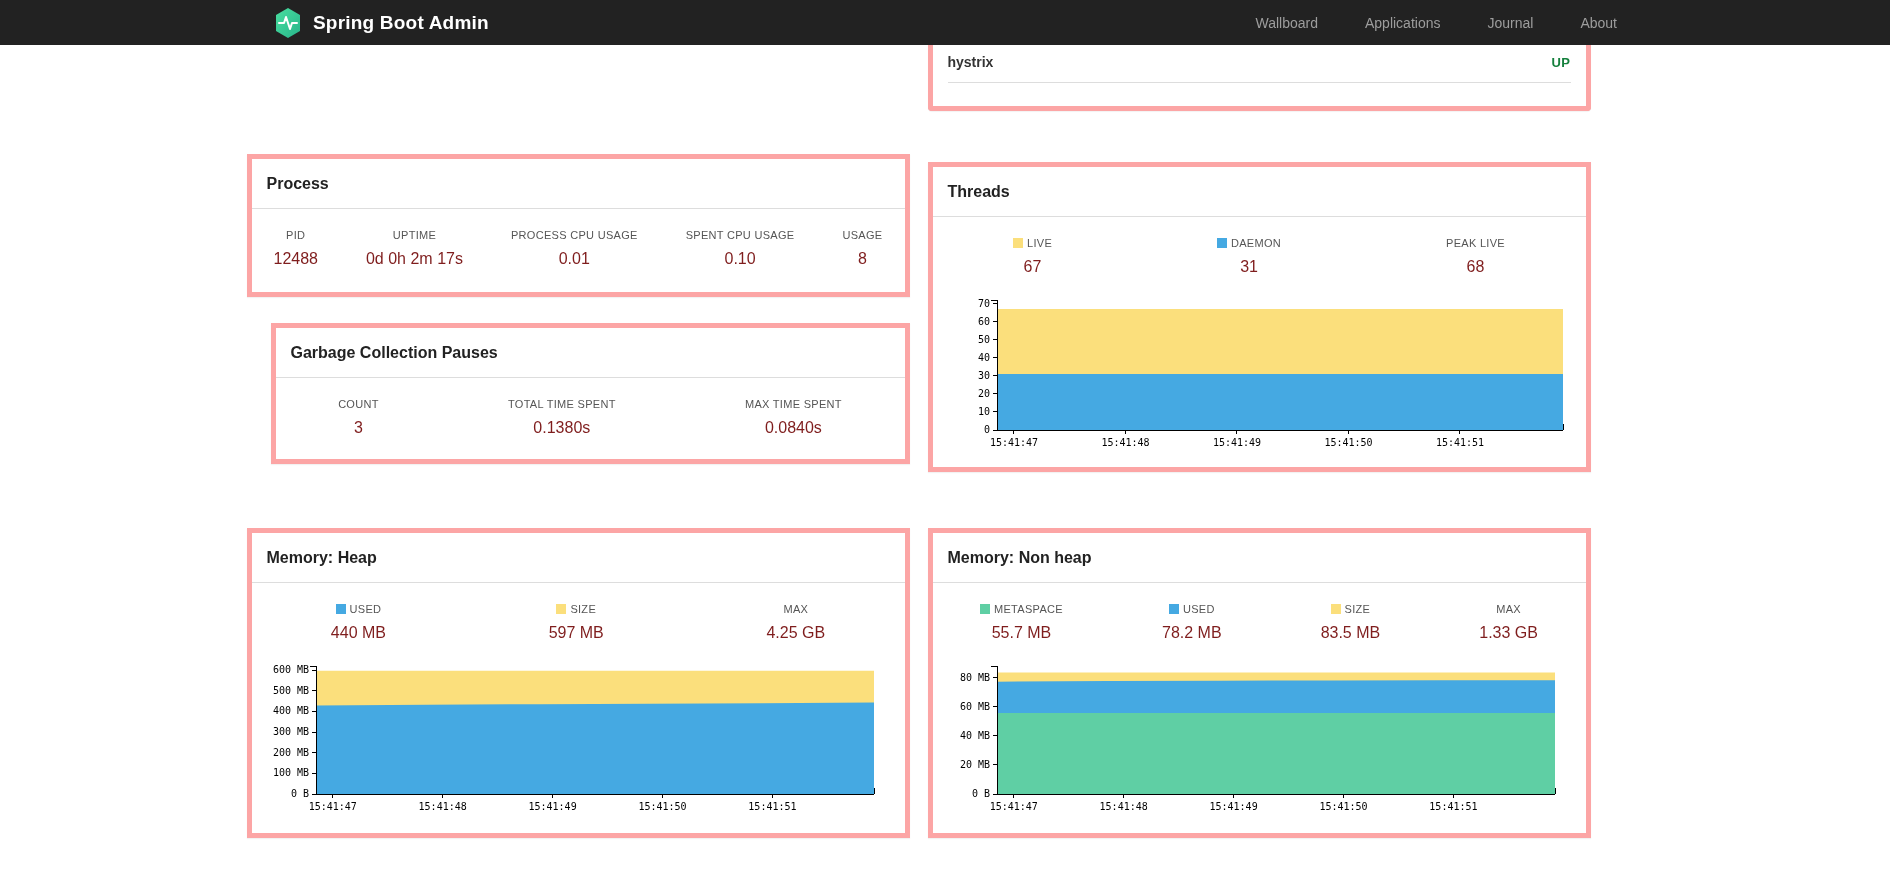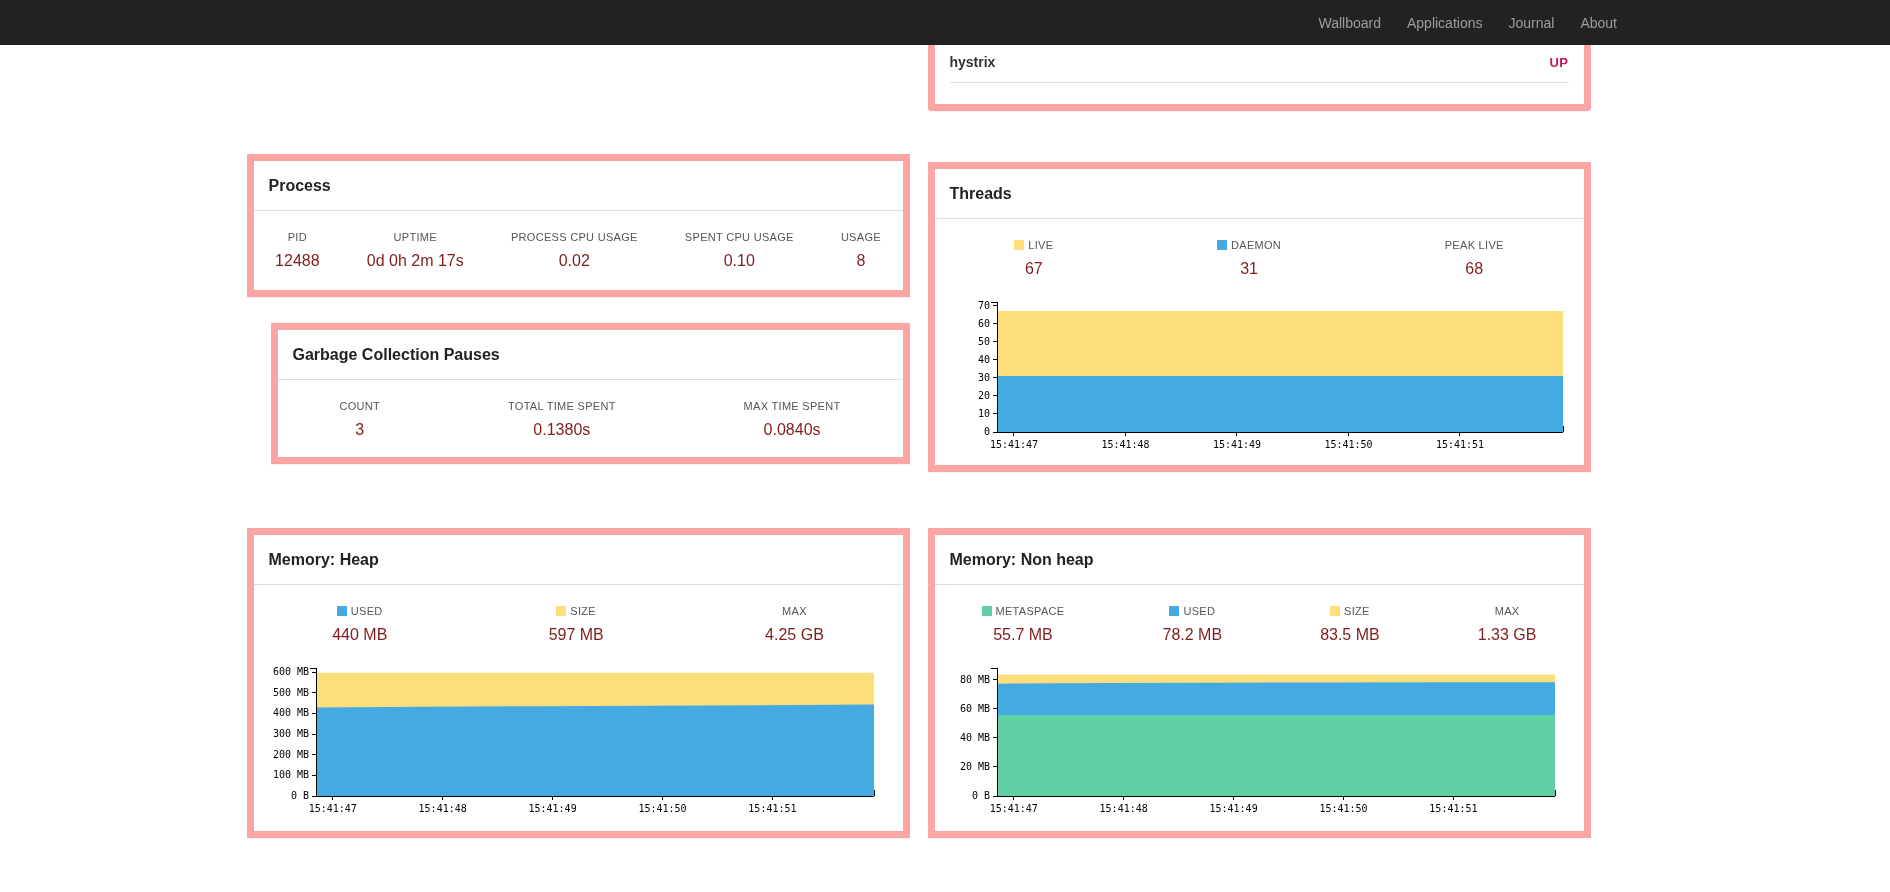--- a/index.html
+++ b/index.html
@@ -31,21 +31,21 @@
     cursor: pointer;
   }
   .brand-icon { width: 30px; height: 32px; margin-right: 10px; display: block; }
   .brand-text {
     color: #fff;
     font-size: 19px;
     font-weight: 700;
     letter-spacing: 0.2px;
     white-space: nowrap;
   }
-  .nav-links { margin-left: auto; display: flex; }
+  .nav-links { margin-left: auto; display: flex; gap: 21px; }
   .nav-links a {
     color: #9d9d9d;
     font-size: 14px;
     text-decoration: none;
     padding: 0 13px;
     cursor: pointer;
   }
   .nav-links a:last-child { padding-right: 0; }
 
   
@@ -55,21 +55,21 @@
     grid-template-columns: 663px 663px;
     column-gap: 18px;
   }
   .row-apps { margin-top: 0; }
   .row-mid { margin-top: 43px; }
   .row-mem { margin-top: 48px; }
 
   
   .panel {
     background: #fff;
-    border: 7px solid #fca5a5;
+    border: 5px solid #fca5a5;
     border-radius: 0;
     box-shadow: 0 1px 1px rgba(0,0,0,.05);
     overflow: hidden;
   }
   .panel-apps {
     height: 66px;
     border-top: none;
     border-radius: 0 0 4px 4px;
   }
   .h-process { height: 143px; }
@@ -135,58 +135,71 @@
     font-size: 10px;
     fill: #000;
   }
   .chart-svg line { shape-rendering: crispEdges; stroke-width: 1; }
 </style>
 </head>
 <body>
 
 <nav class="navbar">
   <div class="nav-inner">
+    <a class="brand">
+      <svg class="brand-icon" viewBox="0 0 30 32">
+        <defs>
+          <linearGradient id="brandg" x1="0" y1="0" x2="1" y2="1">
+            <stop offset="0" stop-color="#4ADE9F"></stop>
+            <stop offset="1" stop-color="#27B58B"></stop>
+          </linearGradient>
+        </defs>
+        <path d="M15 1 L27 8 V24 L15 31 L3 24 V8 Z" fill="url(#brandg)"></path>
+        <polyline points="6,16 11,16 13,10 17,22 19,16 24,16" fill="none" stroke="#fff" stroke-width="2" stroke-linecap="round" stroke-linejoin="round"></polyline>
+      </svg>
+      <span class="brand-text">Spring Boot Admin</span>
+    </a>
     <div class="nav-links">
       <a>Wallboard</a>
       <a>Applications</a>
       <a>Journal</a>
       <a>About</a>
     </div>
   </div>
 </nav>
 
 <div class="content">
 
   <div class="row row-apps">
     <div></div>
     <div class="panel panel-apps">
       <div class="app-row">
         <span class="app-name">hystrix</span>
-        <span class="app-status" style="color: #be185d;">UP</span>
+        <span class="app-status" style="color: #15803d;">UP</span>
       </div>
     </div>
   </div>
 
   <div class="row row-mid">
     <div>
 
       <div class="panel h-process">
         <div class="panel-heading">Process</div>
         <div class="metrics">
           <div class="metric">
             <div class="metric-label">PID</div>
             <div class="metric-value">12488</div>
           </div>
           <div class="metric">
             <div class="metric-label">UPTIME</div>
             <div class="metric-value">0d 0h 2m 17s</div>
           </div>
           <div class="metric">
             <div class="metric-label">PROCESS CPU USAGE</div>
-            <div class="metric-value">0.02</div>
+            <div class="metric-value">0.01</div>
           </div>
           <div class="metric">
             <div class="metric-label">SPENT CPU USAGE</div>
             <div class="metric-value">0.10</div>
           </div>
           <div class="metric">
             <div class="metric-label">USAGE</div>
             <div class="metric-value">8</div>
           </div>
         </div>

